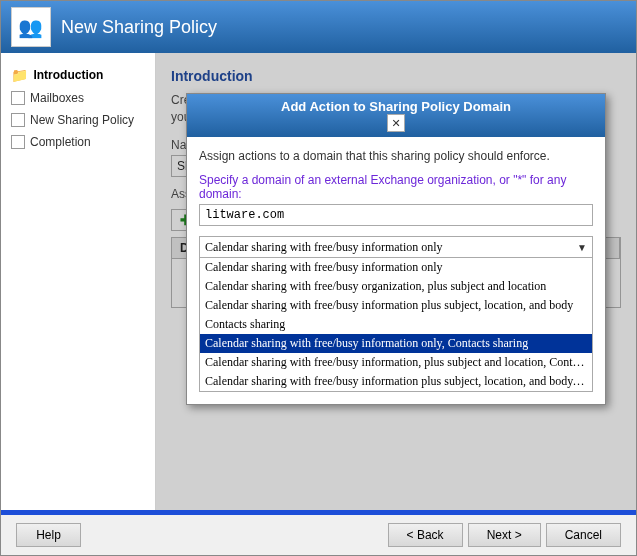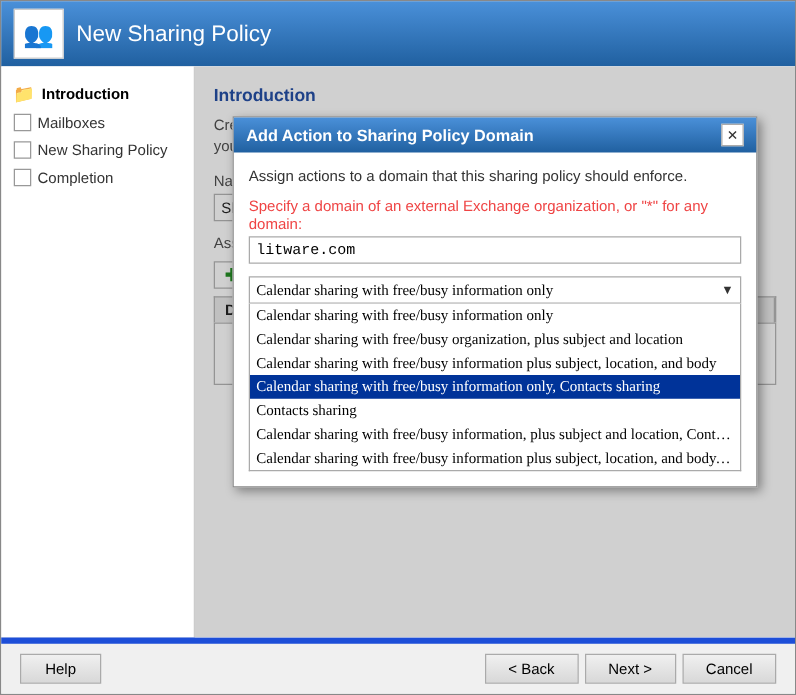--- a/index.html
+++ b/index.html
@@ -180,20 +180,21 @@
     }
     .modal-titlebar {
       background: linear-gradient(to bottom, #4a90d9, #2060a0);
       color: white;
       padding: 5px 10px;
       display: flex;
       justify-content: space-between;
       align-items: center;
       font-size: 13px;
       font-weight: bold;
+      flex-direction: column;
     }
     .modal-close {
       background: white;
       border: 1px solid #aaa;
       width: 18px;
       height: 18px;
       font-size: 11px;
       cursor: pointer;
       display: flex;
       align-items: center;
@@ -203,21 +204,21 @@
     .modal-body {
       padding: 12px;
     }
     .modal-desc {
       font-size: 12px;
       color: #333;
       margin-bottom: 10px;
     }
     .modal-label {
       font-size: 12px;
-      color: #ef4444;
+      color: #6d28d9;
       margin-bottom: 3px;
     }
     .modal-input {
       width: 100%;
       height: 22px;
       border: 1px solid #aaa;
       padding: 2px 5px;
       font-size: 12px;
       margin-bottom: 10px;
       font-family: Liberation Mono, monospace;
@@ -354,22 +355,22 @@
             <input class="modal-input" type="text" value="litware.com" style="">
             <div class="modal-select-container">
               <div class="modal-select-display">
                 <span>Calendar sharing with free/busy information only</span>
                 <span class="dropdown-arrow">▼</span>
               </div>
               <div class="dropdown-list">
                 <div class="dropdown-item">Calendar sharing with free/busy information only</div>
                 <div class="dropdown-item">Calendar sharing with free/busy organization, plus subject and location</div>
                 <div class="dropdown-item">Calendar sharing with free/busy information plus subject, location, and body</div>
+                <div class="dropdown-item">Contacts sharing</div>
                 <div class="dropdown-item selected">Calendar sharing with free/busy information only, Contacts sharing</div>
-                <div class="dropdown-item">Contacts sharing</div>
                 <div class="dropdown-item">Calendar sharing with free/busy information, plus subject and location, Contacts sharing</div>
                 <div class="dropdown-item">Calendar sharing with free/busy information plus subject, location, and body, Contacts sharing</div>
               </div>
             </div>
           </div>
         </div>
       </div>
     </div>
   </div>
 

